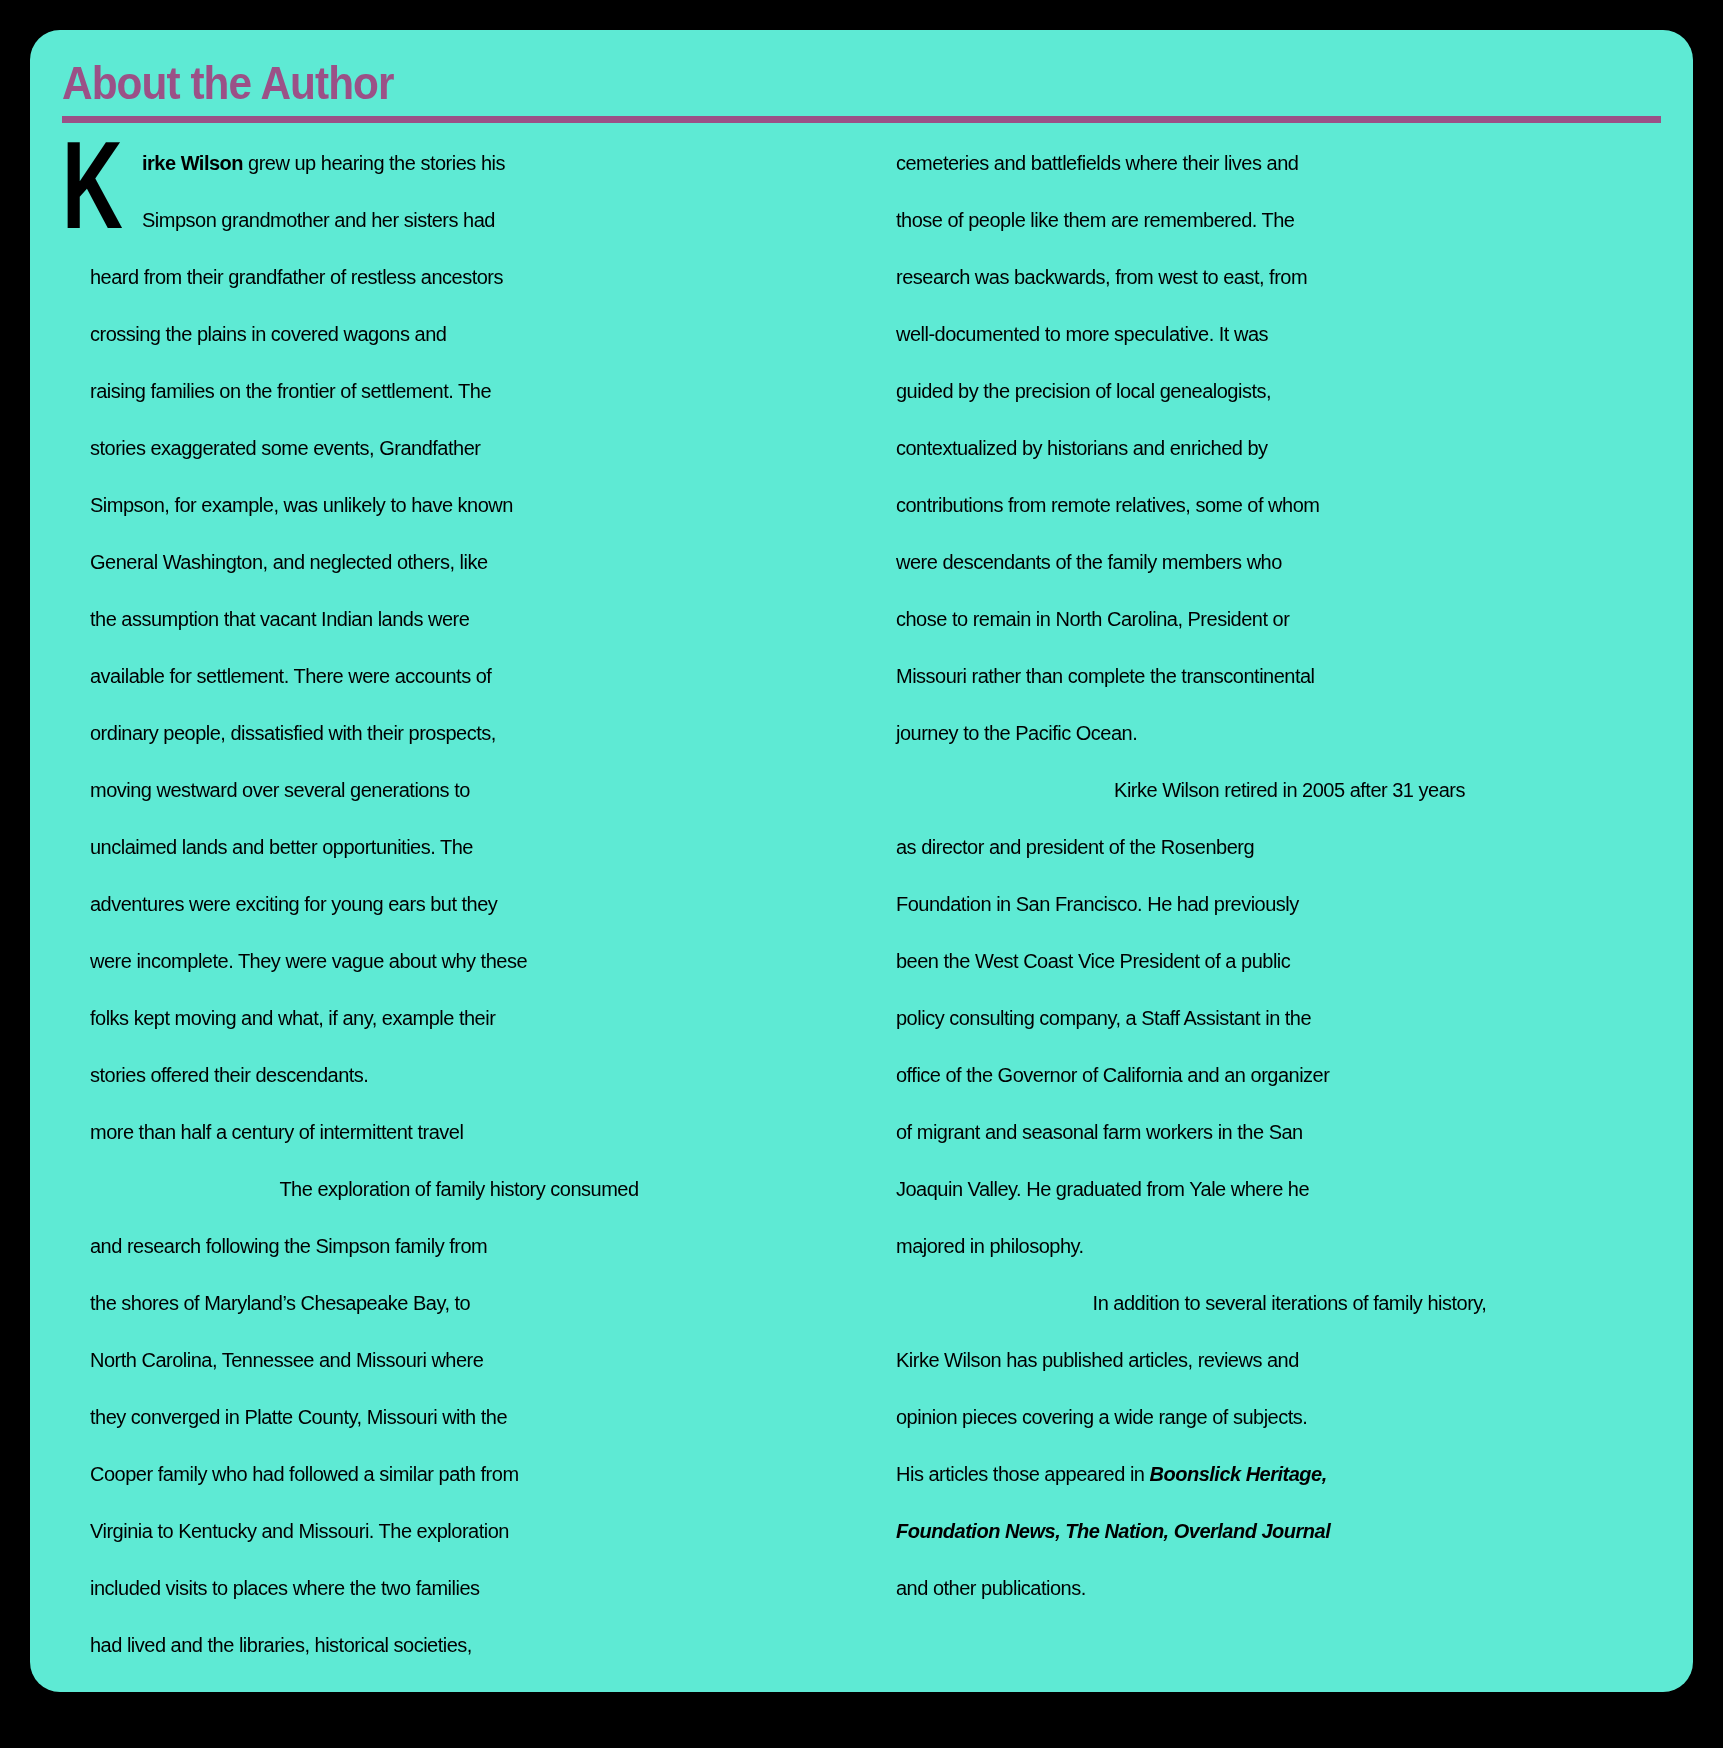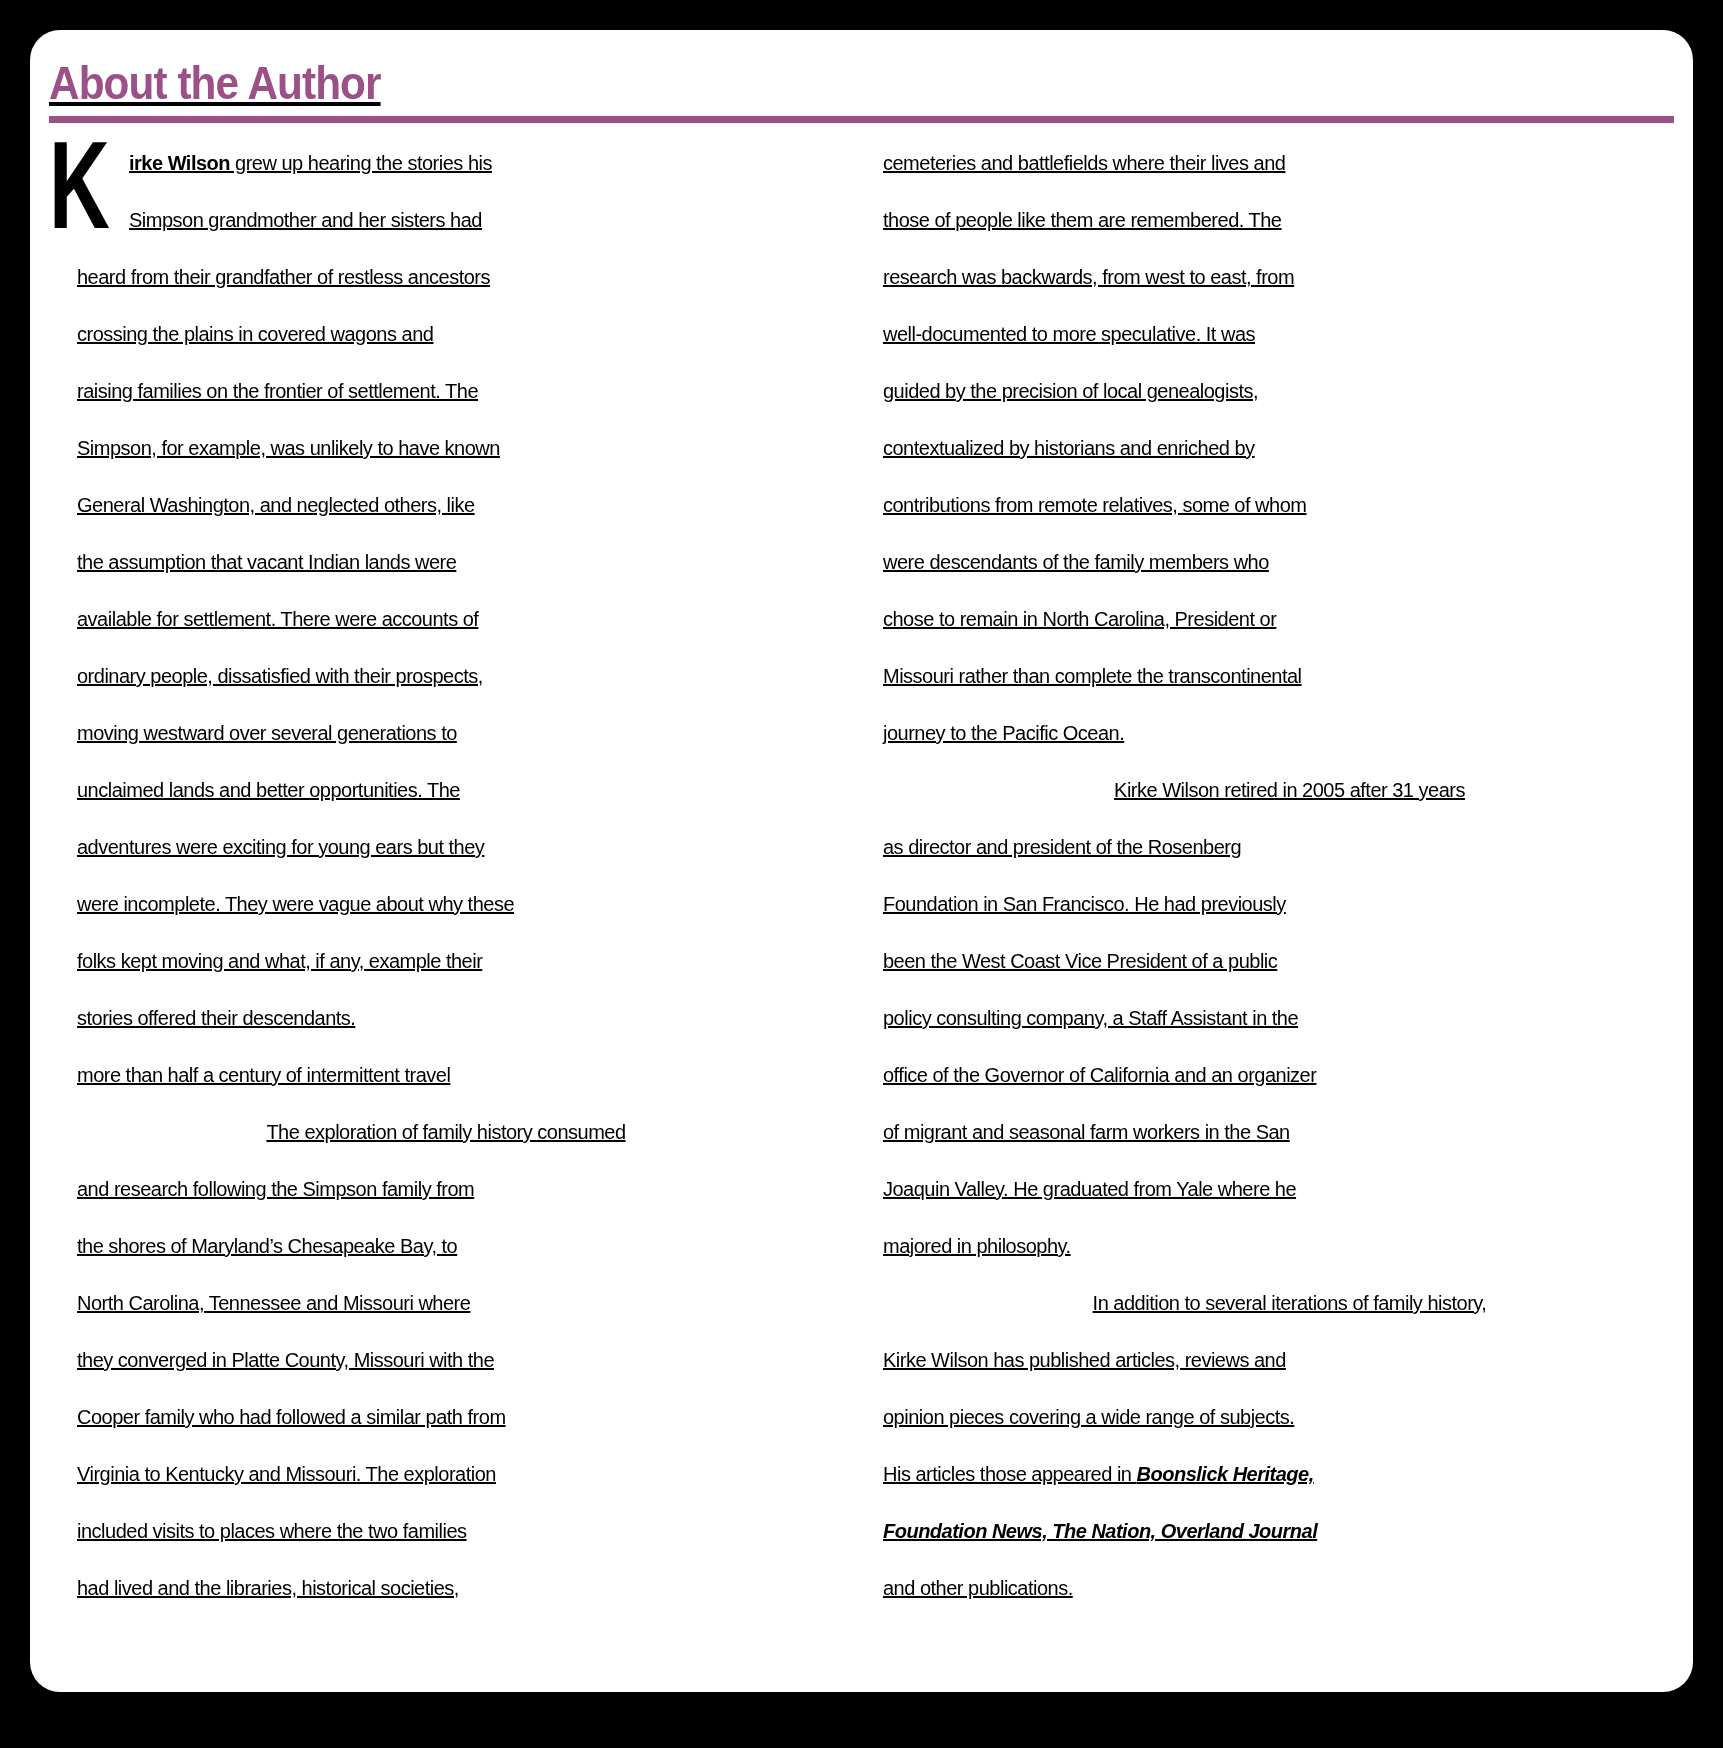--- a/index.html
+++ b/index.html
@@ -7,26 +7,25 @@
     position:relative;
     width:1723px;height:1748px;
     background:#000;
     border-radius:52px;
     overflow:hidden;
     font-family:"Liberation Sans",sans-serif;
   }
   .card{
     position:absolute;
     left:30px;top:30px;right:30px;bottom:56px;
-    background:#ffffff;
+    background:#5eead4;
     border-radius:30px;
-    padding:0 19px;
+    padding:0 32px;
     box-sizing:border-box;
     overflow:hidden;
-    text-decoration:underline;
   }
   .title{
     margin:30px 0 0 0;
     font-size:46px;
     line-height:46px;
     font-weight:bold;
     letter-spacing:-1px;
     color:#9b5187;
     transform:scaleX(0.92);
     transform-origin:left bottom;
@@ -77,20 +76,21 @@
     <div class="rule"></div>
     <div class="columns">
       <div class="col-left">
         <div class="dropcap">K</div>
         <div>
             <div class="line"><span class="b">irke Wilson</span><span> grew up hearing the stories his</span></div>
             <div class="line"><span>Simpson grandmother and her sisters had</span></div>
             <div class="line"><span>heard from their grandfather of restless ancestors</span></div>
             <div class="line"><span>crossing the plains in covered wagons and</span></div>
             <div class="line"><span>raising families on the frontier of settlement. The</span></div>
+            <div class="line"><span>stories exaggerated some events, Grandfather</span></div>
             <div class="line"><span>Simpson, for example, was unlikely to have known</span></div>
             <div class="line"><span>General Washington, and neglected others, like</span></div>
             <div class="line"><span>the assumption that vacant Indian lands were</span></div>
             <div class="line"><span>available for settlement. There were accounts of</span></div>
             <div class="line"><span>ordinary people, dissatisfied with their prospects,</span></div>
             <div class="line"><span>moving westward over several generations to</span></div>
             <div class="line"><span>unclaimed lands and better opportunities. The</span></div>
             <div class="line"><span>adventures were exciting for young ears but they</span></div>
             <div class="line"><span>were incomplete. They were vague about why these</span></div>
             <div class="line"><span>folks kept moving and what, if any, example their</span></div>

